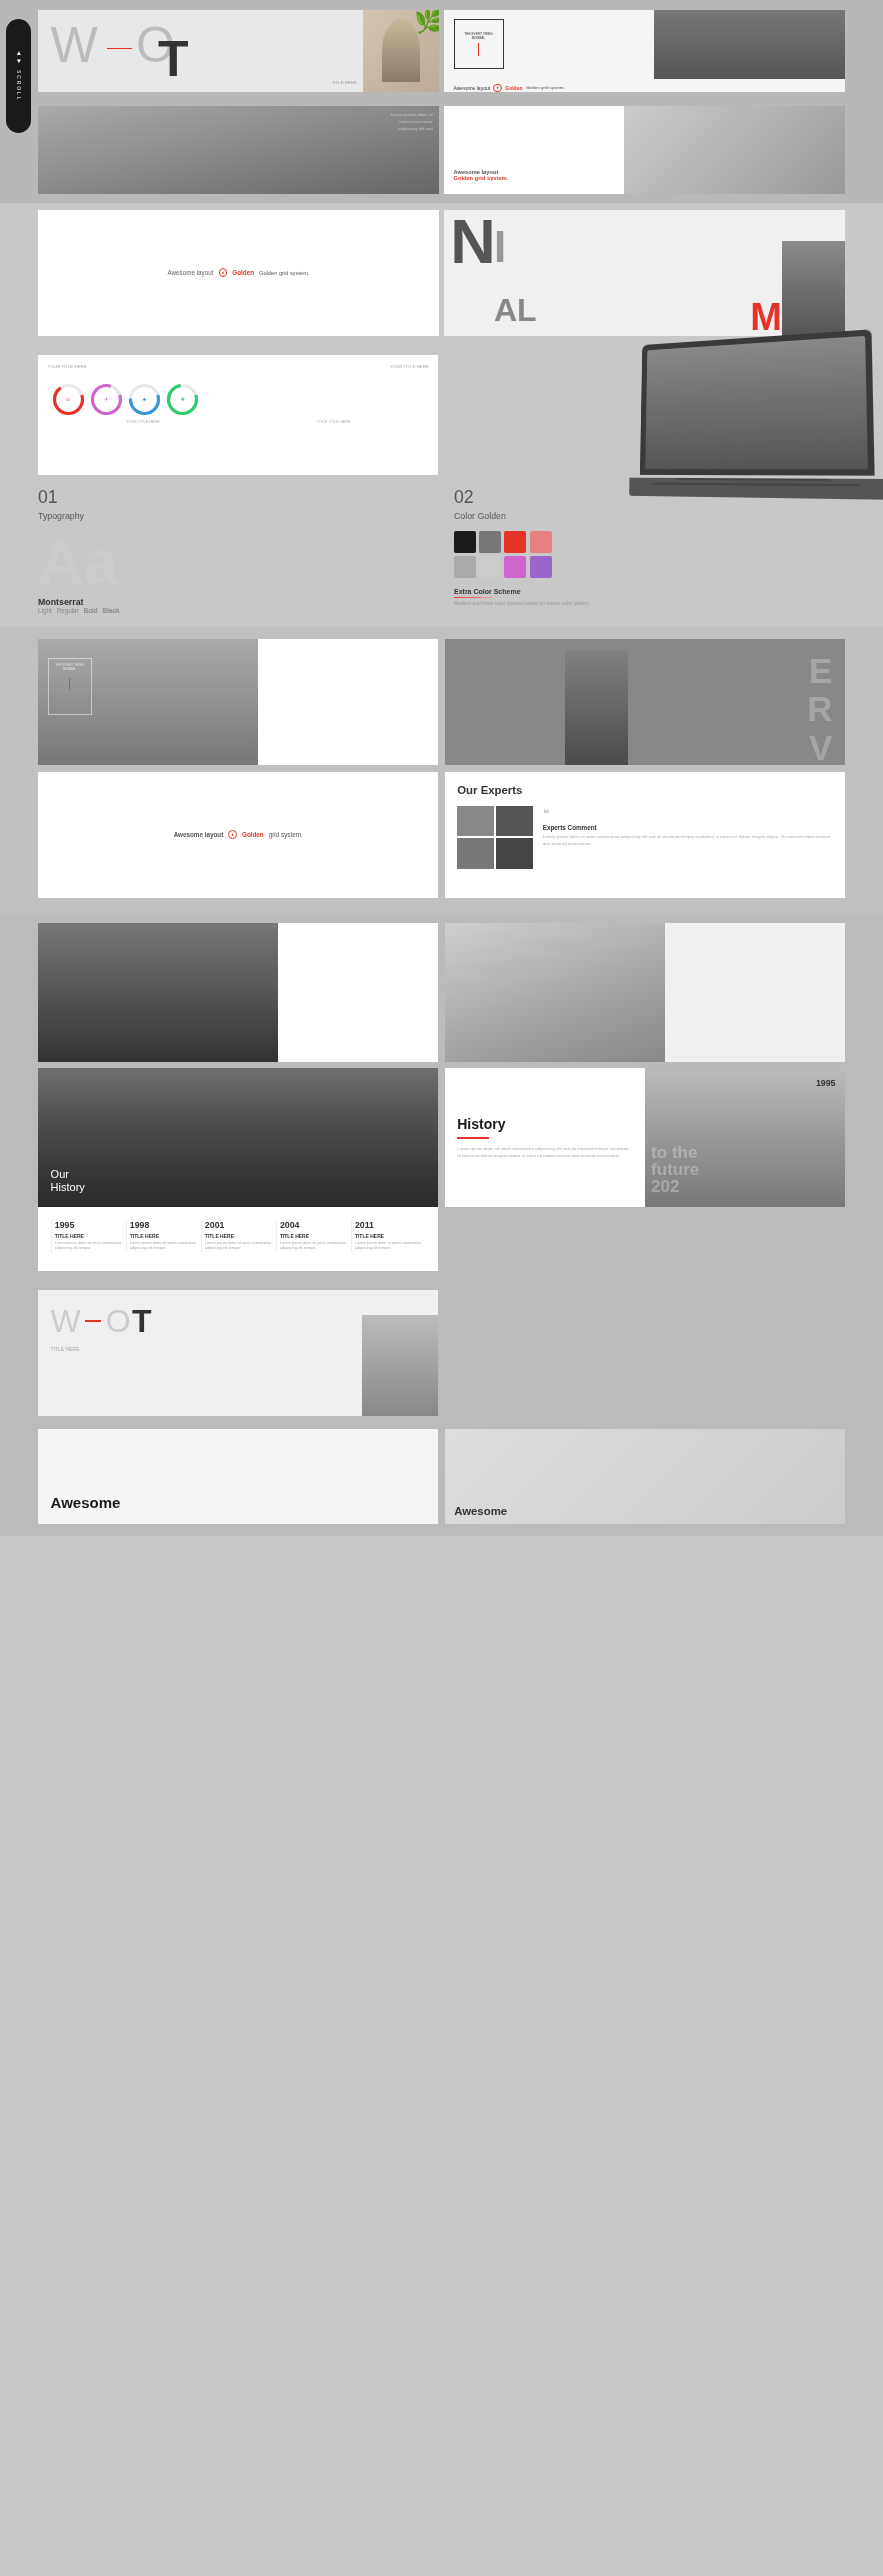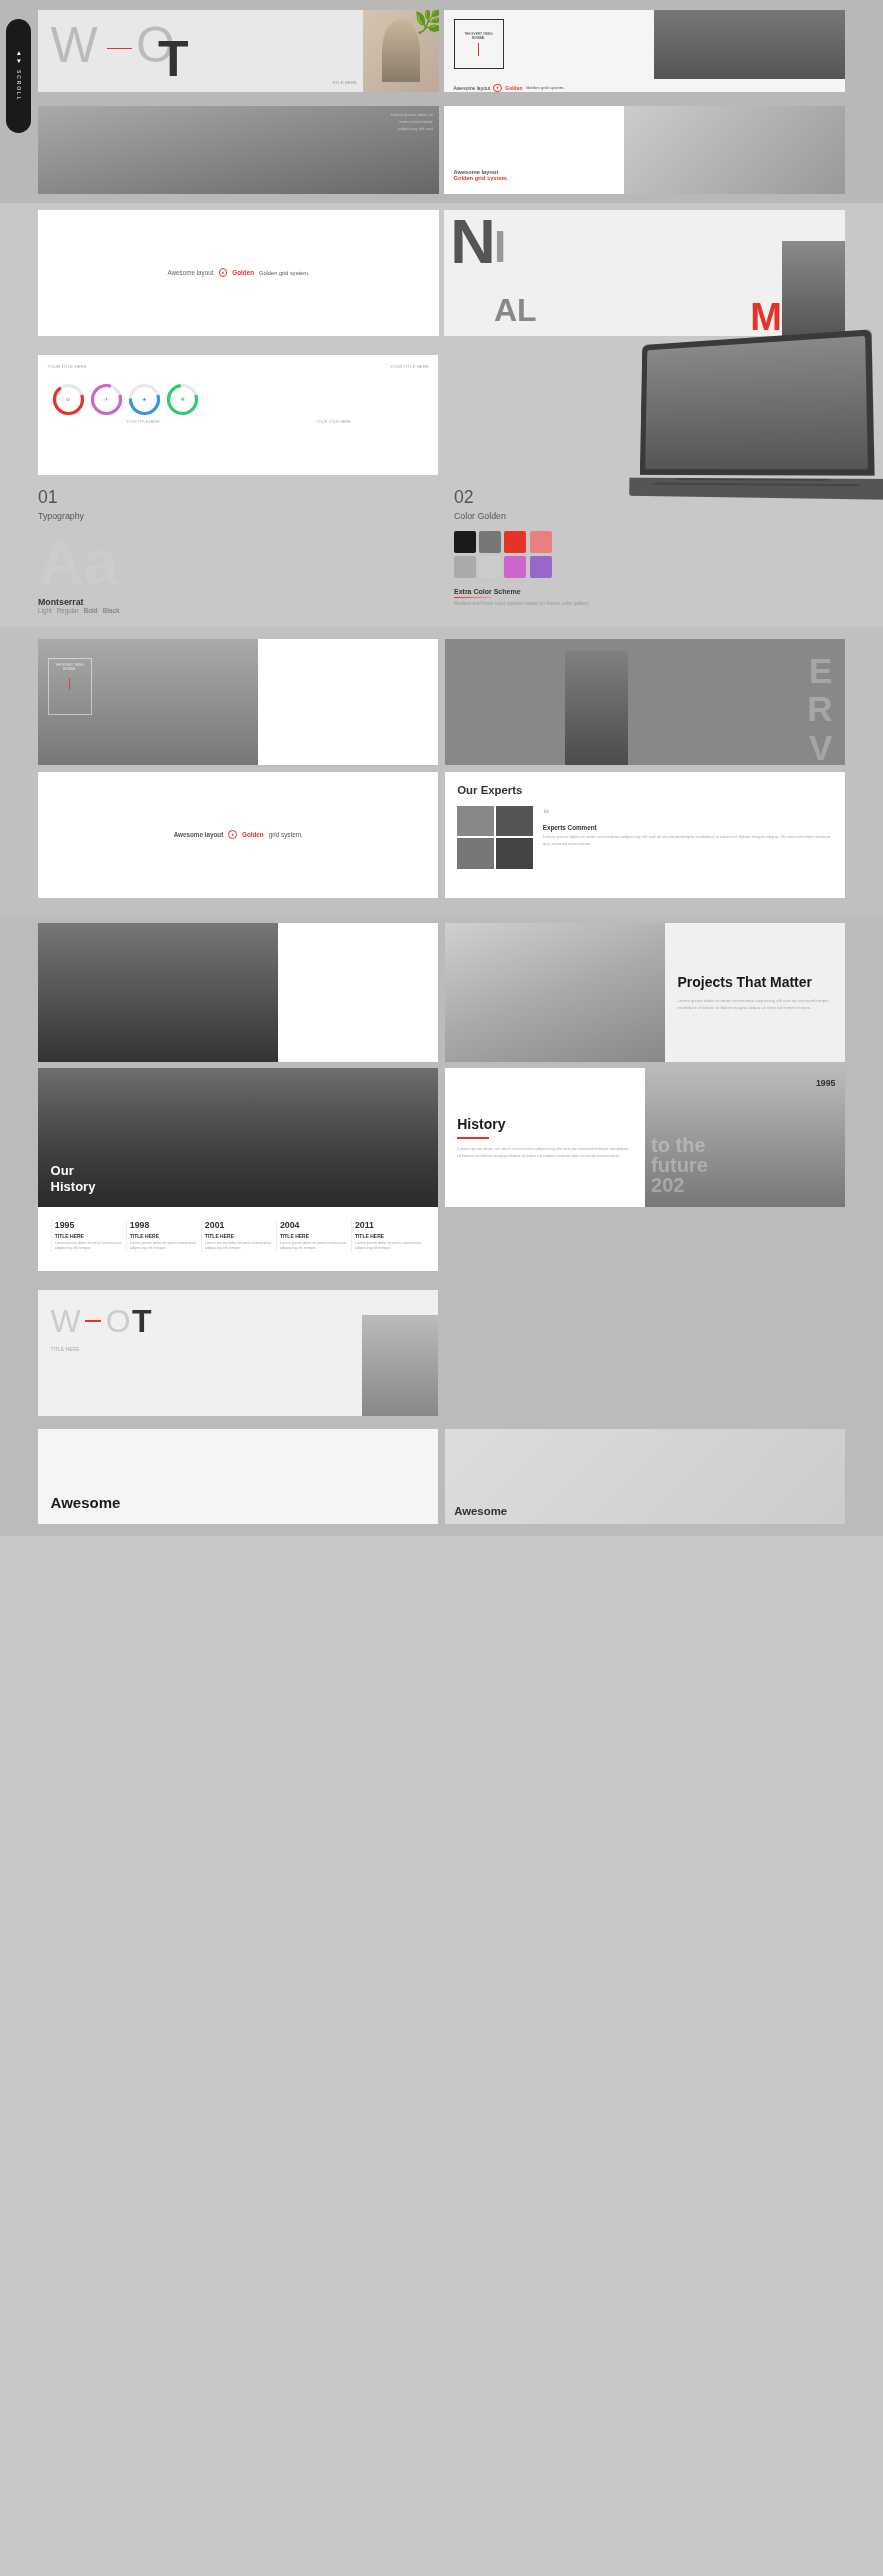--- a/index.html
+++ b/index.html
@@ -546,22 +546,22 @@
       height: 100%;
       background: linear-gradient(to bottom, #777, #444);
     }
     .history-overlay-text {
       position: absolute;
       bottom: 12.6px;
       left: 12.6px;
       color: #fff;
     }
     .our-history-title {
-      font-size: 13px;
-      font-weight: 700;
+      font-size: 11px;
+      font-weight: 400;
       color: #fff;
       line-height: 1.2;
     }
 
     .timeline-row-slide {
       background: #fff;
       height: auto;
       padding: 12.6px;
     }
     .timeline-years {
@@ -636,21 +636,21 @@
       right: 9.5px;
       top: 9.5px;
       font-size: 8.8px;
       font-weight: bold;
       color: #333;
     }
     .history-future {
       position: absolute;
       bottom: 12.6px;
       left: 6.3px;
-      font-size: 20px;
+      font-size: 17px;
       font-weight: 900;
       color: rgba(255,255,255,0.3);
       line-height: 1;
     }
 
     
     .cta-dark-slide {
       background: #2a2a2a;
       height: 126px;
       display: flex;
@@ -1024,24 +1024,20 @@
 
     <div class="awesome-img-slide">
       <div class="awesome-right-img">
         <div class="img-person-dark"></div>
       </div>
     </div>
 
     <div class="projects-matter-slide">
       <div class="matter-left-img">
         <div class="matter-arch-img"></div>
-      </div>
-      <div class="matter-right-content">
-        <div class="matter-title">Projects That Matter</div>
-        <div class="matter-desc">Lorem ipsum dolor sit amet consectetur adipiscing elit sed do eiusmod tempor incididunt ut labore et dolore magna aliqua ut enim ad minim veniam.</div>
       </div>
     </div>
 
   </div>
 
   <div class="projects-row">
 
     <div>
       <div class="history-slide-dark">
         <div class="history-crowd">

